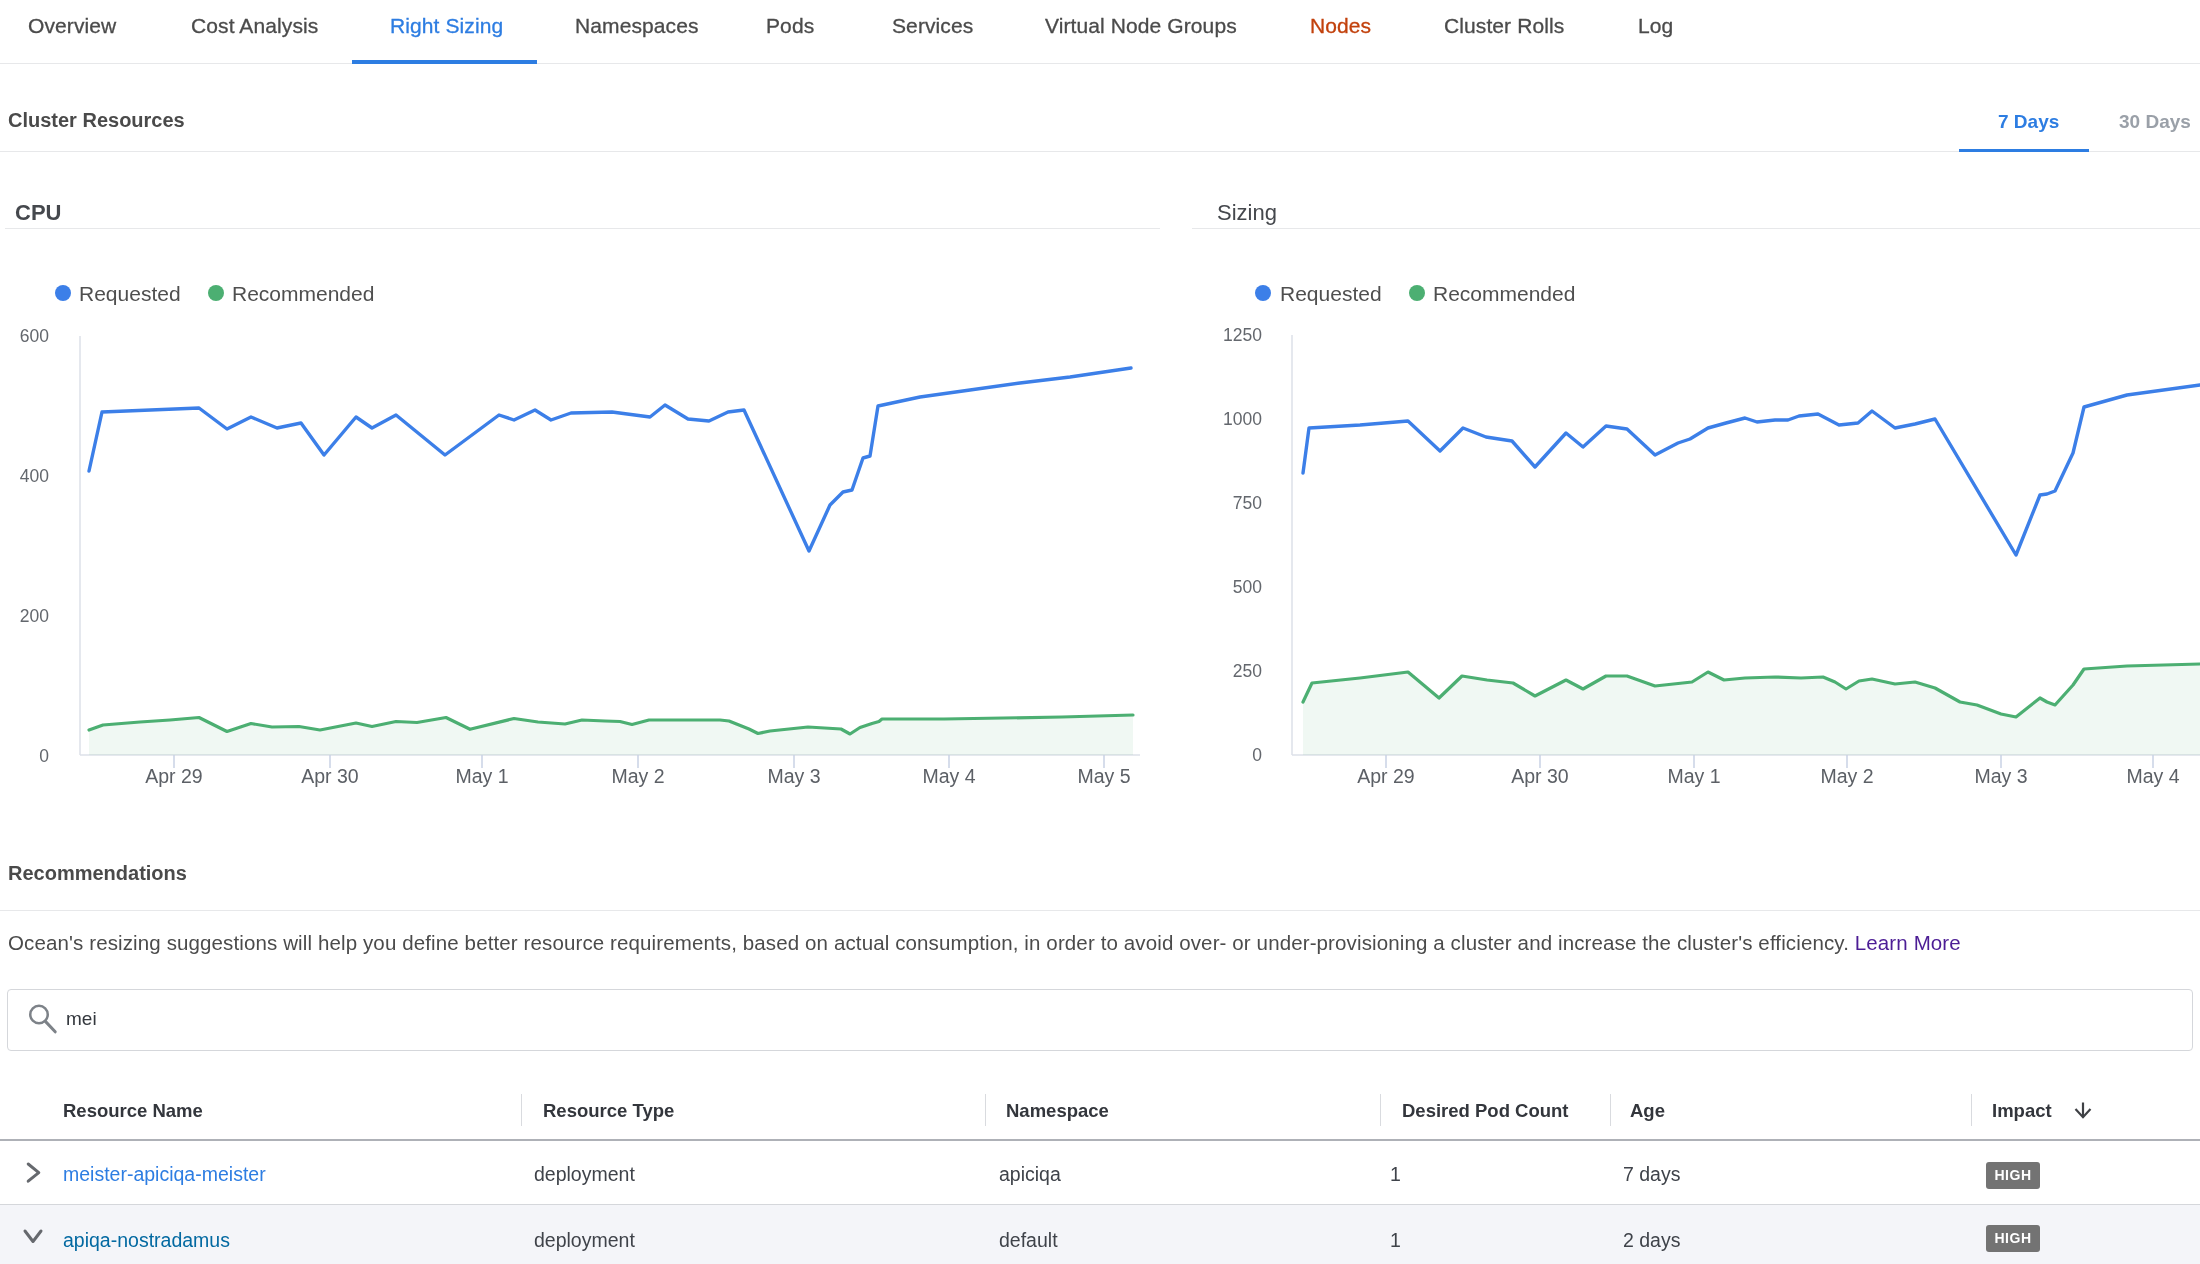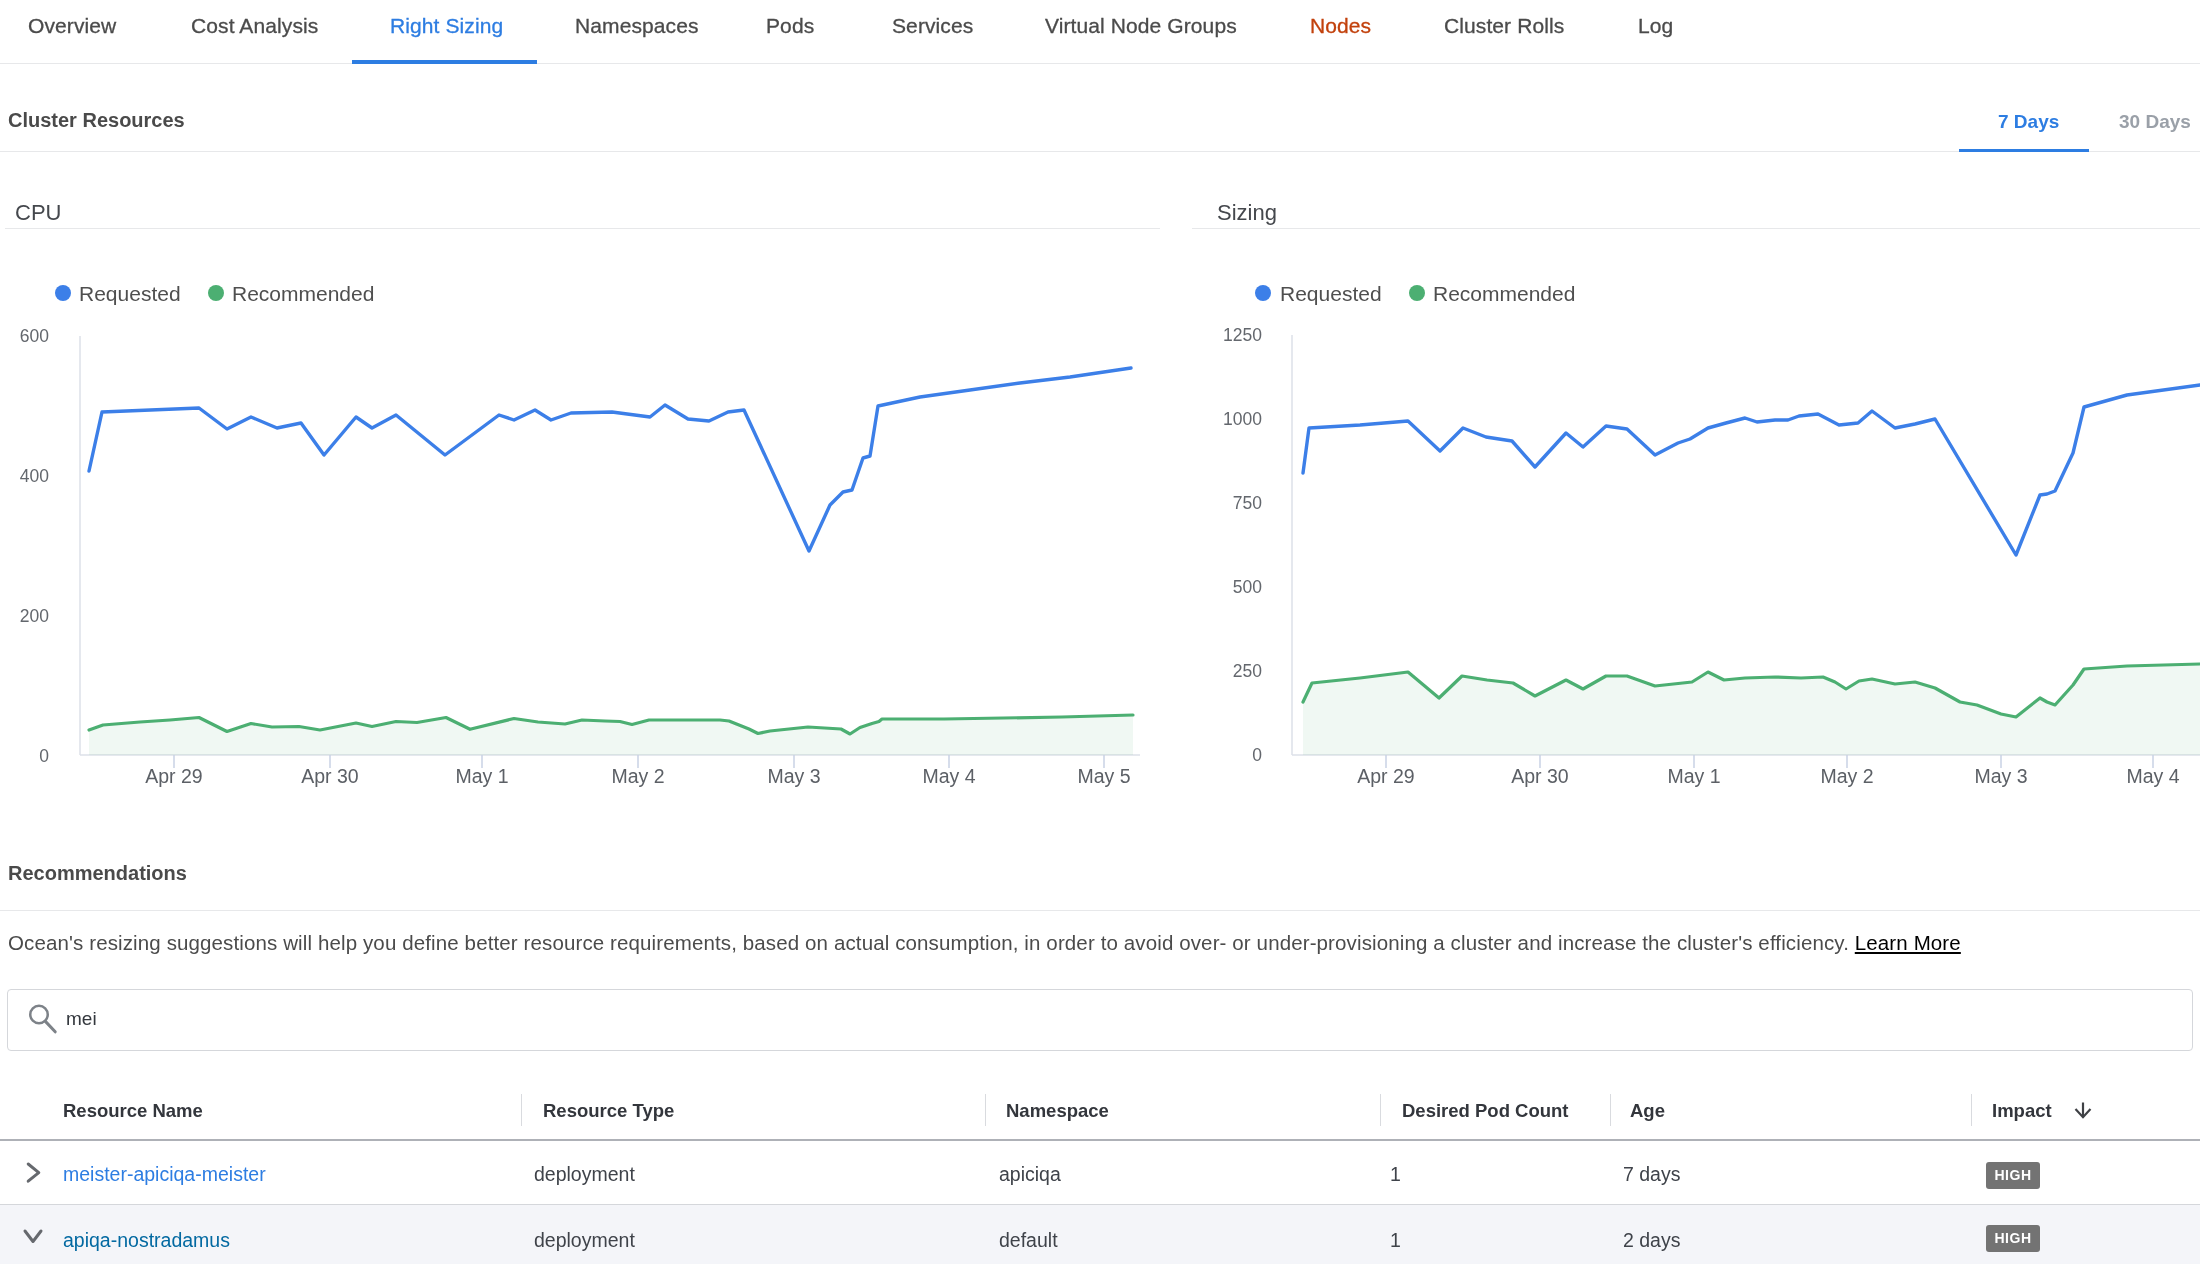--- a/index.html
+++ b/index.html
@@ -31,21 +31,21 @@
 <div class="abs tab" style="left:1638px;color:#4b4b4b">Log</div>
 <div class="abs hdiv" style="top:63px"></div>
 <div class="abs" style="left:352px;top:60px;width:185px;height:4px;background:#2d7de2"></div>
 
 <div class="abs" style="left:8px;top:109px;font-size:20px;font-weight:700;color:#4a4a4a">Cluster Resources</div>
 <div class="abs" style="left:1998px;top:111px;font-size:19px;font-weight:700;color:#2d7de2">7 Days</div>
 <div class="abs" style="left:2119px;top:111px;font-size:19px;font-weight:700;color:#9aa0a8">30 Days</div>
 <div class="abs hdiv" style="top:151px"></div>
 <div class="abs" style="left:1959px;top:149px;width:130px;height:3px;background:#2d7de2"></div>
 
-<div class="abs" style="left:15px;top:200px;font-size:22px;font-weight:400;color:#45484d">CPU</div>
+<div class="abs" style="left:15px;top:200px;font-size:22px;font-weight:700;color:#45484d">CPU</div>
 <div class="abs" style="left:5px;top:228px;width:1155px;height:1px;background:#e7e8ea"></div>
 <div class="abs" style="left:1217px;top:200px;font-size:22px;font-weight:400;color:#45484d">Sizing</div>
 <div class="abs" style="left:1192px;top:228px;width:1008px;height:1px;background:#e7e8ea"></div>
 
 <div class="abs dot" style="left:55px;background:#3c7fe8"></div>
 <div class="abs leg" style="left:79px">Requested</div>
 <div class="abs dot" style="left:208px;background:#4caf72"></div>
 <div class="abs leg" style="left:232px">Recommended</div>
 <div class="abs dot" style="left:1255px;background:#3c7fe8"></div>
 <div class="abs leg" style="left:1280px">Requested</div>
@@ -96,21 +96,21 @@
 <path d="M89,755 L89,730 L103,725 L140,722 L170,720 L199,717.5 L227,731.5 L251,723.5 L272,727 L299,726.5 L320,730 L356,723 L372,726.5 L396,721.5 L417,722.5 L446,717.5 L470,729.3 L514,718.5 L538,722 L565,724 L582,720 L605,721 L620,721.5 L632,724.5 L649,720 L690,720 L720,720 L729,721 L749,729 L758,733.5 L770,731 L808,727 L841,729 L850,734 L860,727.5 L872,723.5 L879,721.5 L882,719 L944,719 L1062,717 L1133,715 L1133,755 Z" fill="#4caf72" fill-opacity="0.085" stroke="none"></path>
 <path d="M1303,755 L1303,702 L1312,683 L1360,678 L1408,672 L1439,698 L1462,676 L1487,680 L1513,683 L1535,696 L1566,680 L1583,689 L1606,676 L1627,676 L1655,686 L1692,682 L1708,672 L1724,680 L1745,678 L1775,677 L1801,678 L1823,677 L1835,682 L1846,689 L1859,681 L1872,679 L1895,684 L1915,682 L1935,688 L1960,702 L1977,705 L2001,714 L2016,717 L2040,698 L2047,702 L2055,705 L2073,685 L2084,669 L2127,666 L2200,664 L2200,755 Z" fill="#4caf72" fill-opacity="0.085" stroke="none"></path>
 <polyline points="89,730 103,725 140,722 170,720 199,717.5 227,731.5 251,723.5 272,727 299,726.5 320,730 356,723 372,726.5 396,721.5 417,722.5 446,717.5 470,729.3 514,718.5 538,722 565,724 582,720 605,721 620,721.5 632,724.5 649,720 690,720 720,720 729,721 749,729 758,733.5 770,731 808,727 841,729 850,734 860,727.5 872,723.5 879,721.5 882,719 944,719 1062,717 1133,715" fill="none" stroke="#4caf72" stroke-width="3.2" stroke-linejoin="round" stroke-linecap="round"></polyline>
 <polyline points="89,471 102,412 199,408 227,429 251,417 277,428 301,423 324,455 356,417 372,428 396,415 445,455 499,415 514,420 535,410 551,420 571,413 612,412 650,417 665,405 688,419 709,421 728,412 744,410 809,551 830,505 843,492 852,490 863,458 870,456 878,406 920,397 970,390 1020,383 1070,377 1131,368" fill="none" stroke="#3c7fe8" stroke-width="3.4" stroke-linejoin="round" stroke-linecap="round"></polyline>
 <polyline points="1303,702 1312,683 1360,678 1408,672 1439,698 1462,676 1487,680 1513,683 1535,696 1566,680 1583,689 1606,676 1627,676 1655,686 1692,682 1708,672 1724,680 1745,678 1775,677 1801,678 1823,677 1835,682 1846,689 1859,681 1872,679 1895,684 1915,682 1935,688 1960,702 1977,705 2001,714 2016,717 2040,698 2047,702 2055,705 2073,685 2084,669 2127,666 2200,664" fill="none" stroke="#4caf72" stroke-width="3.2" stroke-linejoin="round" stroke-linecap="round"></polyline>
 <polyline points="1303,473 1309,428 1360,425 1408,421 1440,451 1463,428 1486,437 1512,441 1535,467 1566,433 1583,447 1606,426 1627,429 1655,455 1678,443 1690,439 1708,428 1726,423 1745,418 1757,422 1775,420 1788,420 1799,416 1818,414 1839,425 1858,423 1872,411 1895,428 1915,424 1935,419 2016,555 2040,495 2047,494 2055,491 2073,453 2084,407 2127,395 2200,385" fill="none" stroke="#3c7fe8" stroke-width="3.4" stroke-linejoin="round" stroke-linecap="round"></polyline>
 </svg>
 
 <div class="abs" style="left:8px;top:862px;font-size:20px;font-weight:700;color:#4a4a4a">Recommendations</div>
 <div class="abs hdiv" style="top:910px"></div>
-<div class="abs" style="left:8px;top:931px;font-size:20.5px;color:#4b4b4b;letter-spacing:0.12px">Ocean's resizing suggestions will help you define better resource requirements, based on actual consumption, in order to avoid over- or under-provisioning a cluster and increase the cluster's efficiency. <span style="color:#000000;text-decoration:underline">Learn More</span></div>
+<div class="abs" style="left:8px;top:931px;font-size:20.5px;color:#4b4b4b;letter-spacing:0.12px">Ocean's resizing suggestions will help you define better resource requirements, based on actual consumption, in order to avoid over- or under-provisioning a cluster and increase the cluster's efficiency. <span style="color:#4c1d95;">Learn More</span></div>
 
 <div class="abs" style="left:7px;top:989px;width:2186px;height:62px;border:1px solid #d5d7db;border-radius:4px;background:#fff"></div>
 <svg class="abs" style="left:28px;top:1002px" width="32" height="34" viewBox="0 0 32 34">
   <circle cx="11" cy="12.5" r="8.75" fill="none" stroke="#7d8288" stroke-width="2.5"></circle>
   <line x1="17.4" y1="19.4" x2="27.2" y2="29.8" stroke="#7d8288" stroke-width="3" stroke-linecap="round"></line>
 </svg>
 <div class="abs" style="left:66px;top:1008px;font-size:19px;color:#33373d">mei</div>
 
 <div class="abs th" style="left:63px">Resource Name</div>
 <div class="abs th" style="left:543px">Resource Type</div>

